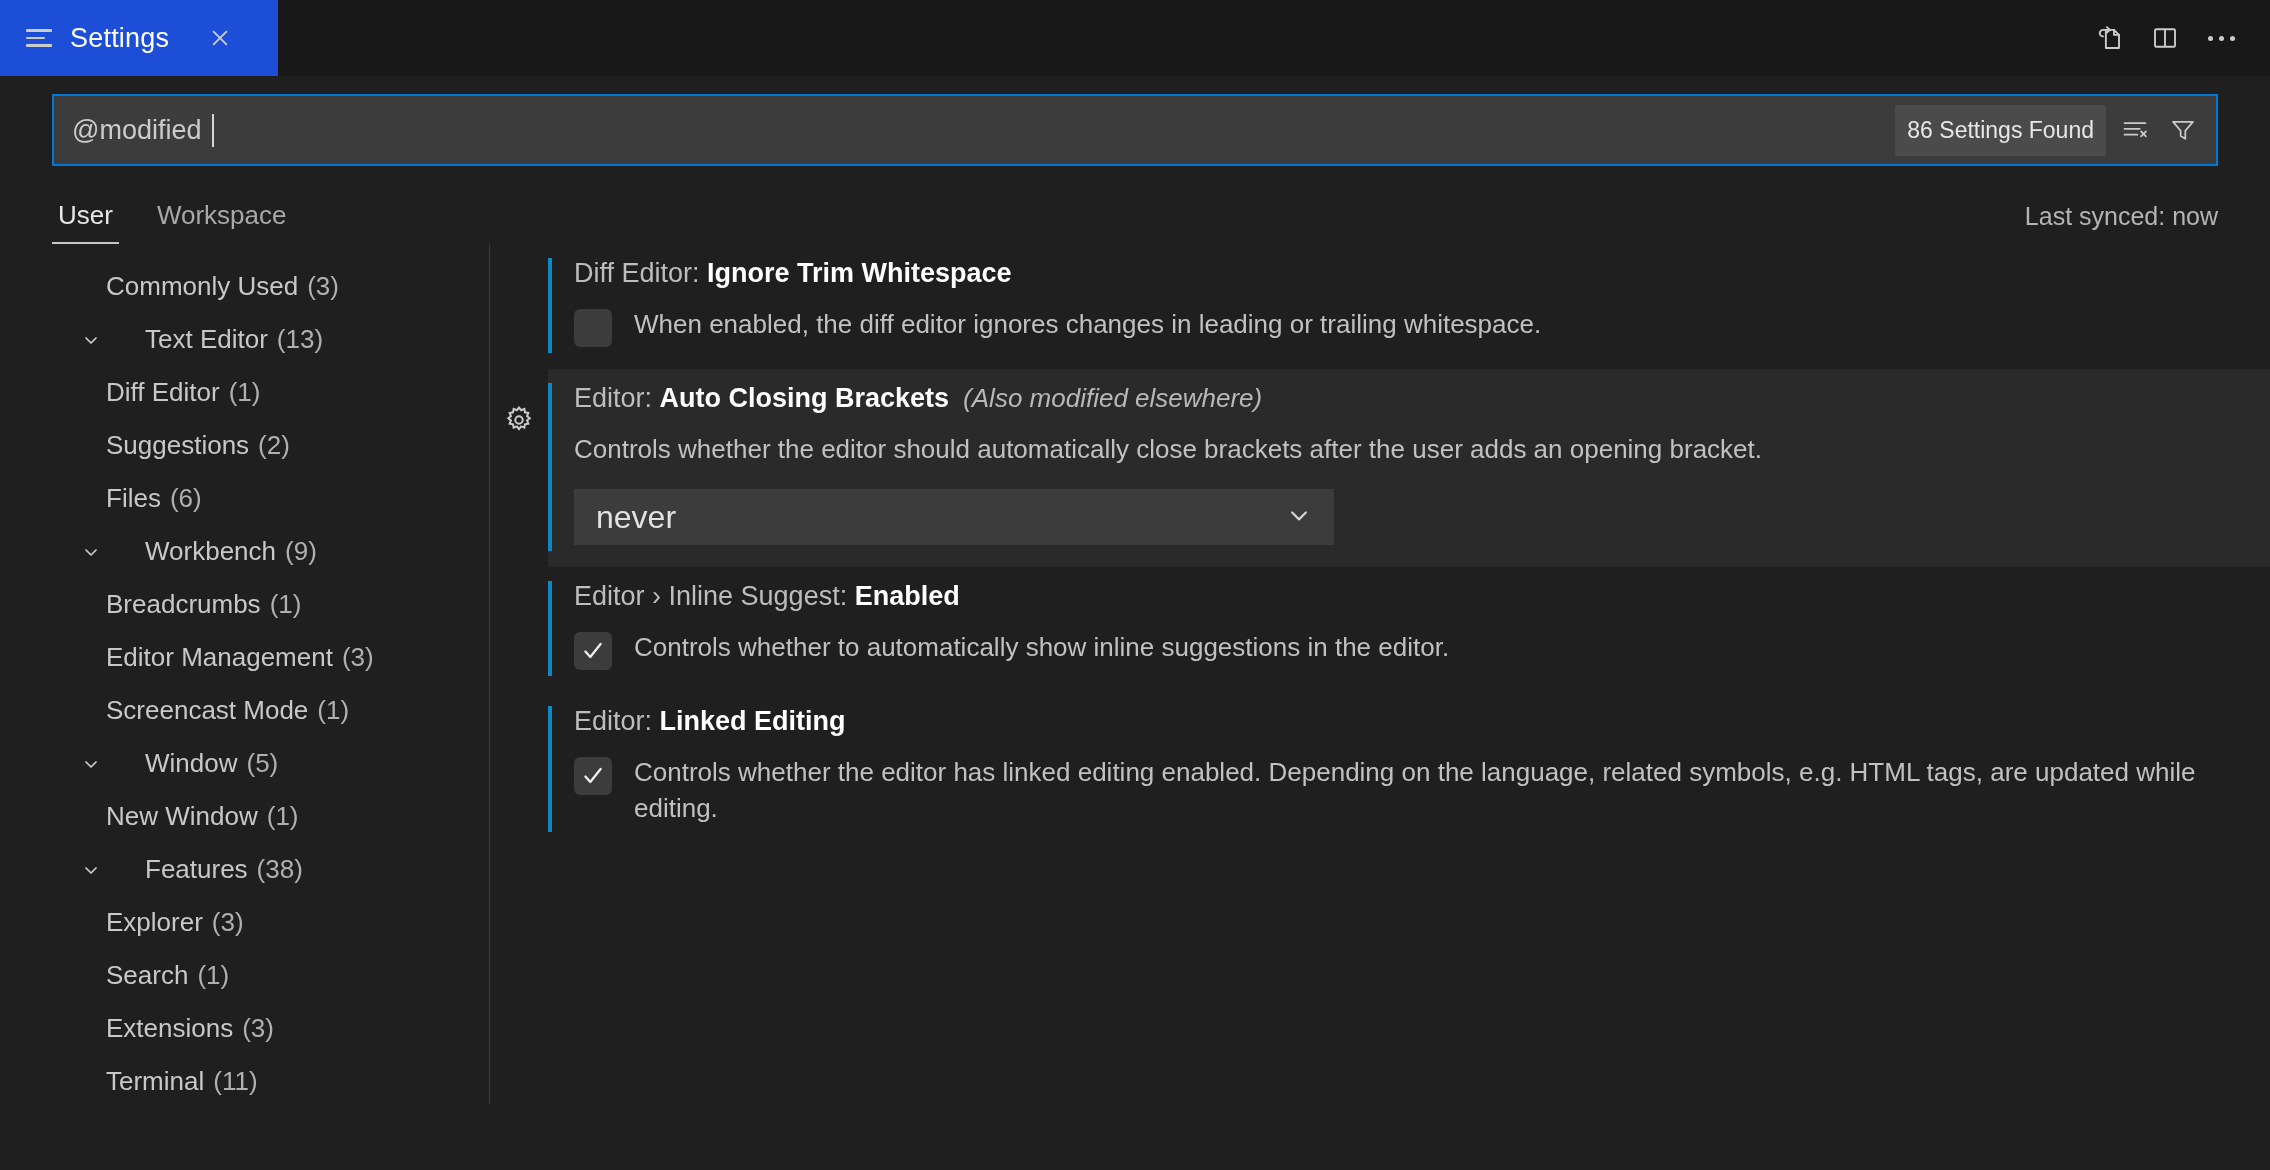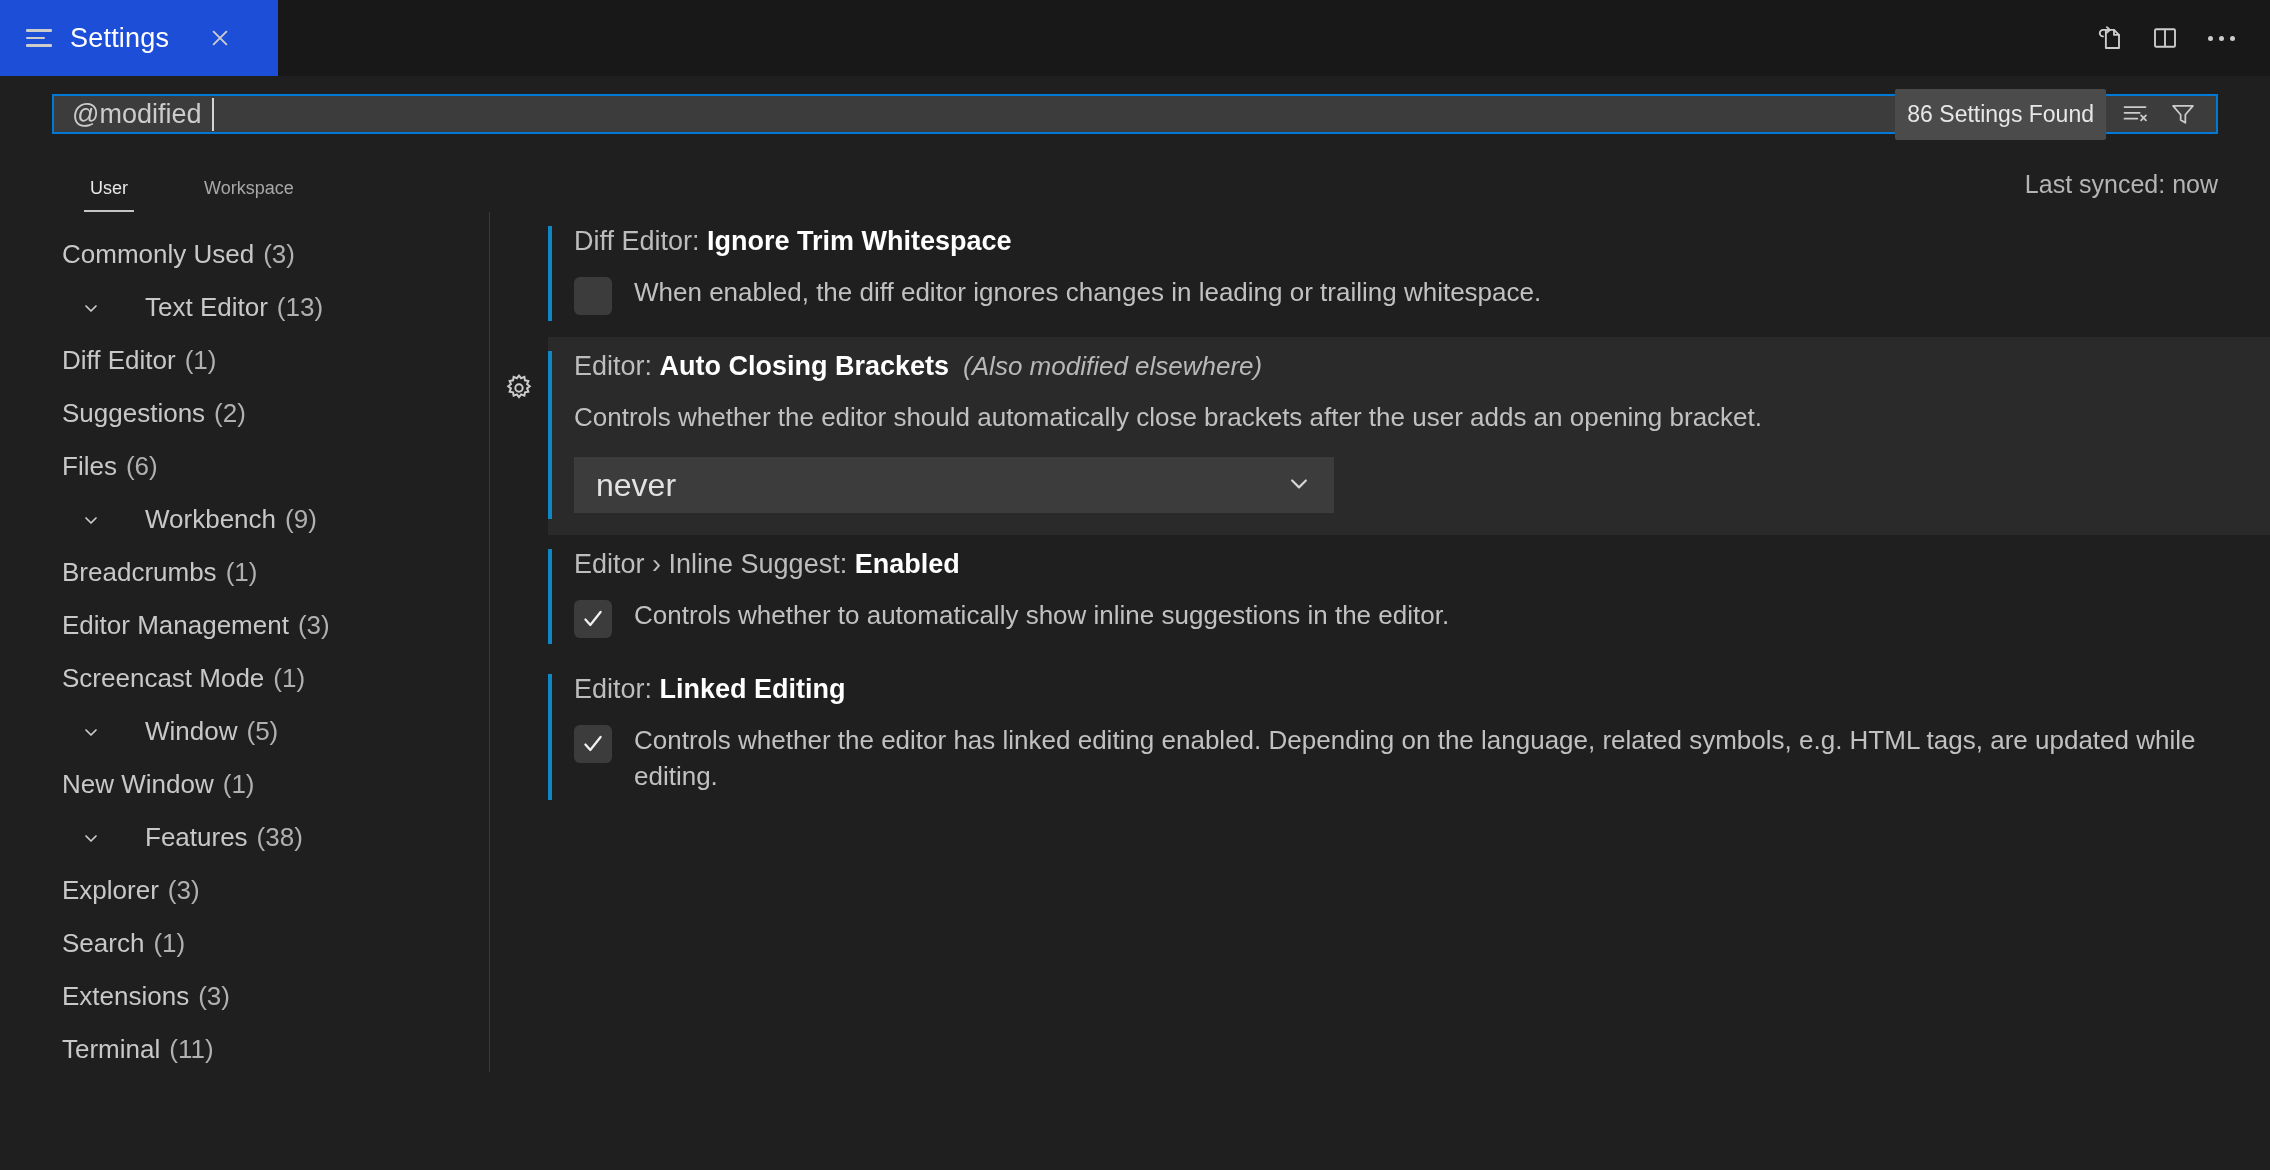--- a/index.html
+++ b/index.html
@@ -77,21 +77,21 @@
     display: block;
   }
 
   
   .searchrow {
     padding: 18px 52px 0 52px;
     background: #1f1f1f;
   }
   .searchbox {
     position: relative;
-    height: 40px;
+    height: 72px;
     background: #3c3c3c;
     border: 2px solid #0078d4;
     display: flex;
     align-items: center;
     padding: 0 12px 0 18px;
   }
   .search-text {
     font-size: 27px;
     color: #cccccc;
     white-space: nowrap;
@@ -123,27 +123,26 @@
   
   .scopebar {
     display: flex;
     align-items: flex-end;
     padding: 0 52px 0 52px;
     height: 62px;
     margin-top: 16px;
     position: relative;
   }
   .scope-tab {
-    font-size: 18px;
+    font-size: 26px;
     padding: 0 6px 13px 6px;
     margin-right: 32px;
     cursor: pointer;
     color: #a8a8a8;
     position: relative;
-    margin-left: 32px;
   }
   .scope-tab.active { color: #e7e7e7; }
   .scope-tab.active::after {
     content: "";
     position: absolute;
     left: 0; right: 0; bottom: 0;
     height: 2px;
     background: #c5c5c5;
   }
   .scope-spacer { flex: 1; }
@@ -171,21 +170,21 @@
     display: flex;
     align-items: center;
     height: 53px;
     padding-left: 74px;
     font-size: 26px;
     color: #c8c8c8;
     cursor: pointer;
     white-space: nowrap;
     position: relative;
   }
-  .toc-item.child { padding-left: 62px; }
+  .toc-item.child { padding-left: 106px; }
   .toc-item.group { padding-left: 95px; }
   .toc-chev {
     position: absolute;
     left: 78px;
     width: 26px; height: 26px;
     display: flex; align-items: center; justify-content: center;
     color: #cccccc;
   }
   .toc-item.group .toc-label { margin-left: 50px; }
   .toc-count { margin-left: 9px; color: #b0b0b0; }

